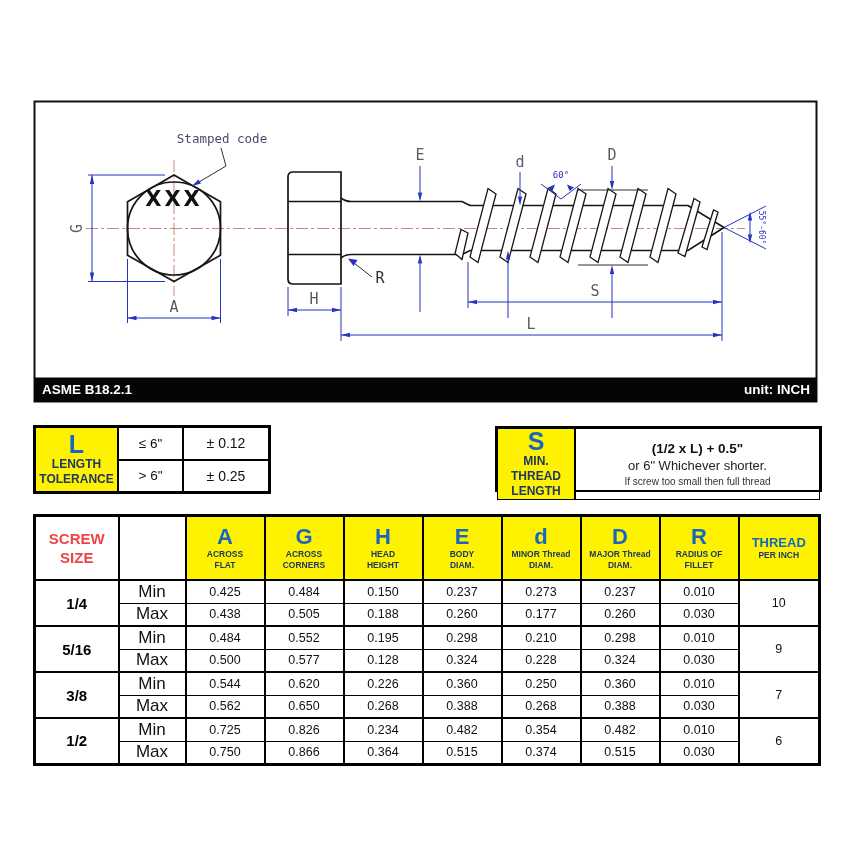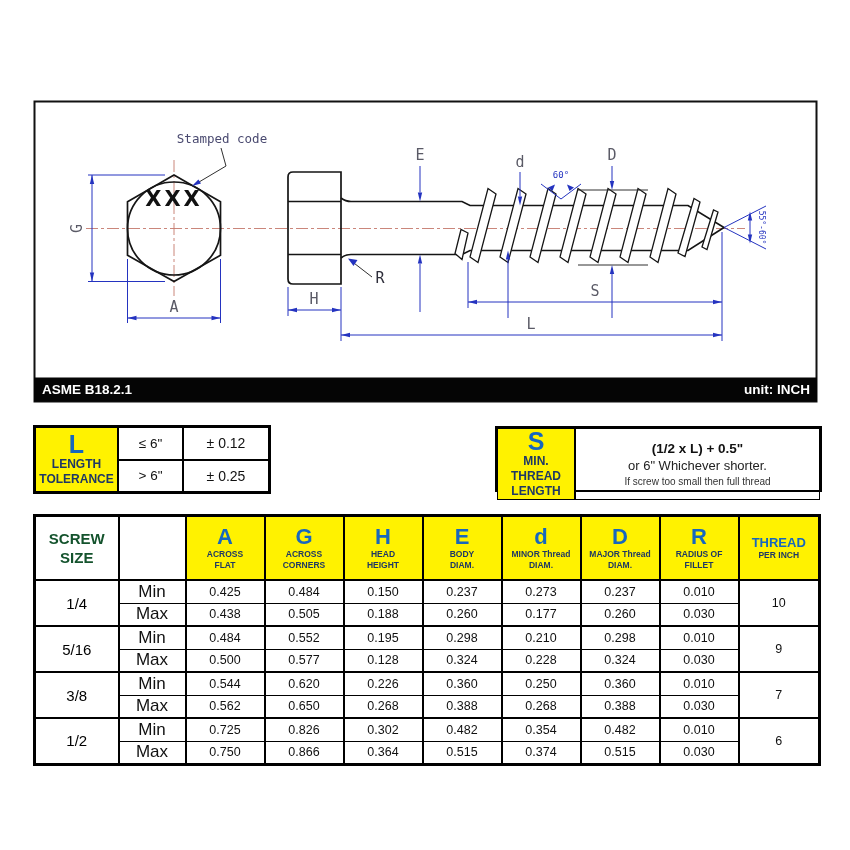--- a/index.html
+++ b/index.html
@@ -27,25 +27,25 @@
   .formula{font-size:13.5px;font-weight:bold;color:#111;line-height:1.3;}
   .alt{font-size:13px;color:#222;line-height:1.3;}
   .smnote{font-size:10px;color:#333;line-height:1.3;}
 
   table.spec{position:absolute;left:33px;top:514px;border-collapse:collapse;border:3px solid #000;table-layout:fixed;background:#fff;}
   table.spec td{border-left:2px solid #000;border-right:2px solid #000;border-top:1px solid #000;border-bottom:1px solid #000;text-align:center;vertical-align:middle;padding:0;}
   table.spec tr.hdr td{border-bottom:2px solid #000;height:62px;}
   table.spec tr.gs td{border-top:2px solid #000;}
   table.spec tr.bodyrow{height:23px;}
   td.yel{background:#FFF200;}
-  .ss{color:#14532d;font-weight:bold;font-size:15px;line-height:1.3;}
+  .ss{color:#ef4444;font-weight:bold;font-size:15px;line-height:1.3;}
   .sym{color:#1767BE;font-weight:bold;font-size:22px;line-height:1.1;}
   .desc{color:#1F3864;font-weight:bold;font-size:8.5px;line-height:1.3;}
   .thr{color:#1767BE;font-weight:bold;font-size:13px;line-height:1.2;}
-  td.size{font-weight:normal;font-size:15px;color:#000;}
+  td.size{font-weight:bold;font-size:15px;color:#000;}
   td.mm{font-size:17px;color:#111;}
   td.val{font-size:12.5px;color:#111;}
   td.tpi{font-size:12.5px;color:#111;}
 </style>
 </head>
 <body>
 
 <div id="page">
 
   <svg width="850" height="410" viewBox="0 0 850 410">
@@ -331,21 +331,21 @@
       <td class="val">0.268</td>
       <td class="val">0.388</td>
       <td class="val">0.030</td>
     </tr>
 
     <tr class="gs bodyrow">
       <td class="size" rowspan="2">1/2</td>
       <td class="mm">Min</td>
       <td class="val">0.725</td>
       <td class="val">0.826</td>
-      <td class="val">0.302</td>
+      <td class="val">0.234</td>
       <td class="val">0.482</td>
       <td class="val">0.354</td>
       <td class="val">0.482</td>
       <td class="val">0.010</td>
       <td class="tpi" rowspan="2">6</td>
     </tr>
     <tr class="bodyrow">
       <td class="mm">Max</td>
       <td class="val">0.750</td>
       <td class="val">0.866</td>

